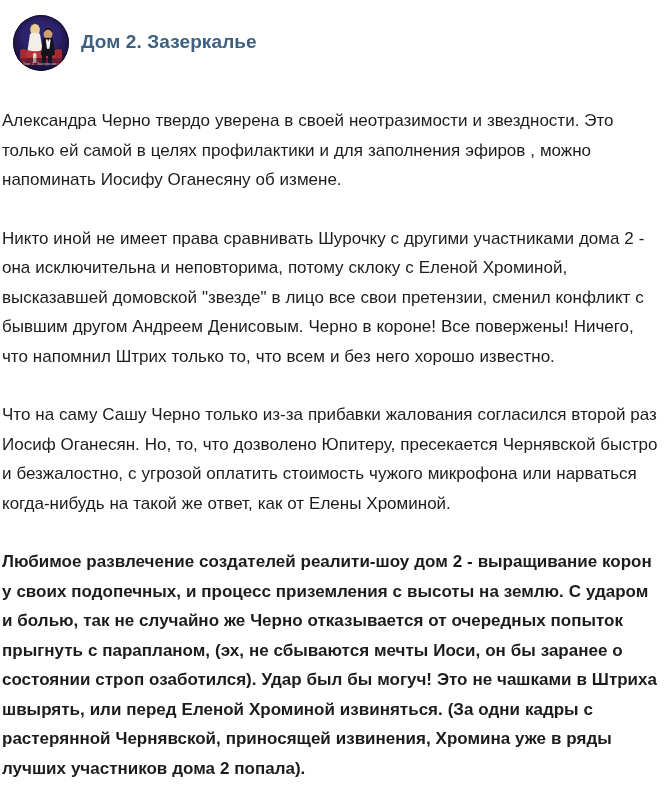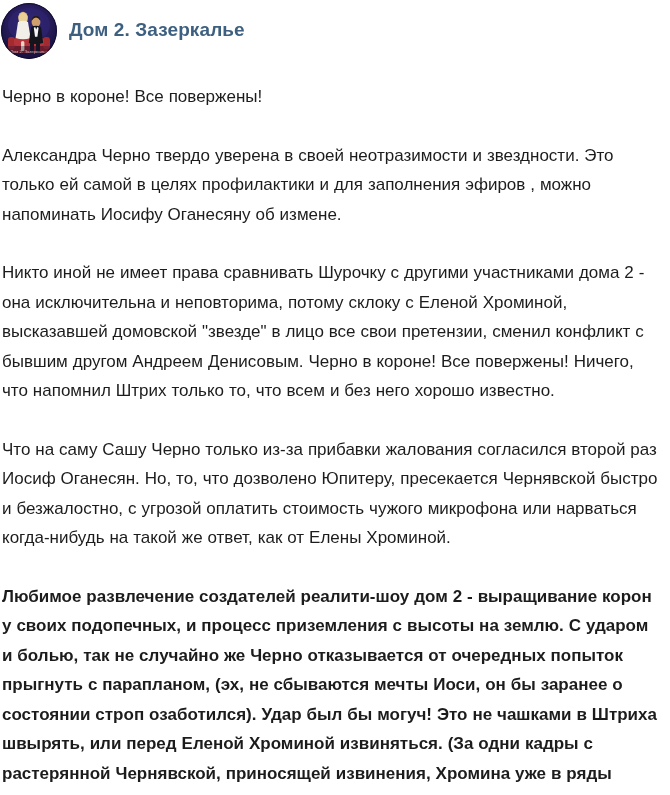--- a/index.html
+++ b/index.html
@@ -22,21 +22,21 @@
     position: relative;
     background: #ffffff;
     box-sizing: border-box;
   }
 
   
   .post-header {
     display: flex;
     align-items: center;
     height: 60px;
-    padding: 0;
+    padding: 12px;
     margin: 0 0 0 0;
   }
 
   .avatar {
     width: 56px;
     height: 56px;
     min-width: 56px;
     border-radius: 50%;
     overflow: hidden;
     position: relative;
@@ -123,21 +123,20 @@
           <circle cx="28" cy="28" r="27.4" fill="none" stroke="#0d0a24" stroke-width="1.2" opacity="0.55"></circle>
         </g>
       </svg>
     </div>
 
     <div class="post-title">Дом 2. Зазеркалье</div>
 
   </div>
 
   <div class="post-body">
-    <p>Черно в короне! Все повержены!</p>
     <p>Александра Черно твердо уверена в своей неотразимости и звездности. Это только ей самой в целях профилактики и для заполнения эфиров , можно напоминать Иосифу Оганесяну об измене.</p>
     <p>Никто иной не имеет права сравнивать Шурочку с другими участниками дома 2 - она исключительна и неповторима, потому склоку с Еленой Хроминой, высказавшей домовской "звезде" в лицо все свои претензии, сменил конфликт с бывшим другом Андреем Денисовым. Черно в короне! Все повержены! Ничего, что напомнил Штрих только то, что всем и без него хорошо известно.</p>
     <p>Что на саму Сашу Черно только из-за прибавки жалования согласился второй раз Иосиф Оганесян. Но, то, что дозволено Юпитеру, пресекается Чернявской быстро и безжалостно, с угрозой оплатить стоимость чужого микрофона или нарваться когда-нибудь на такой же ответ, как от Елены Хроминой.</p>
     <p>Любимое развлечение создателей реалити-шоу дом 2 - выращивание корон у своих подопечных, и процесс приземления с высоты на землю. С ударом и болью, так не случайно же Черно отказывается от очередных попыток прыгнуть с парапланом, (эх, не сбываются мечты Иоси, он бы заранее о состоянии строп озаботился). Удар был бы могуч! Это не чашками в Штриха швырять, или перед Еленой Хроминой извиняться. (За одни кадры с растерянной Чернявской, приносящей извинения, Хромина уже в ряды лучших участников дома 2 попала).</p>
 
   </div>
 
 </div>
 
 </body></html>

